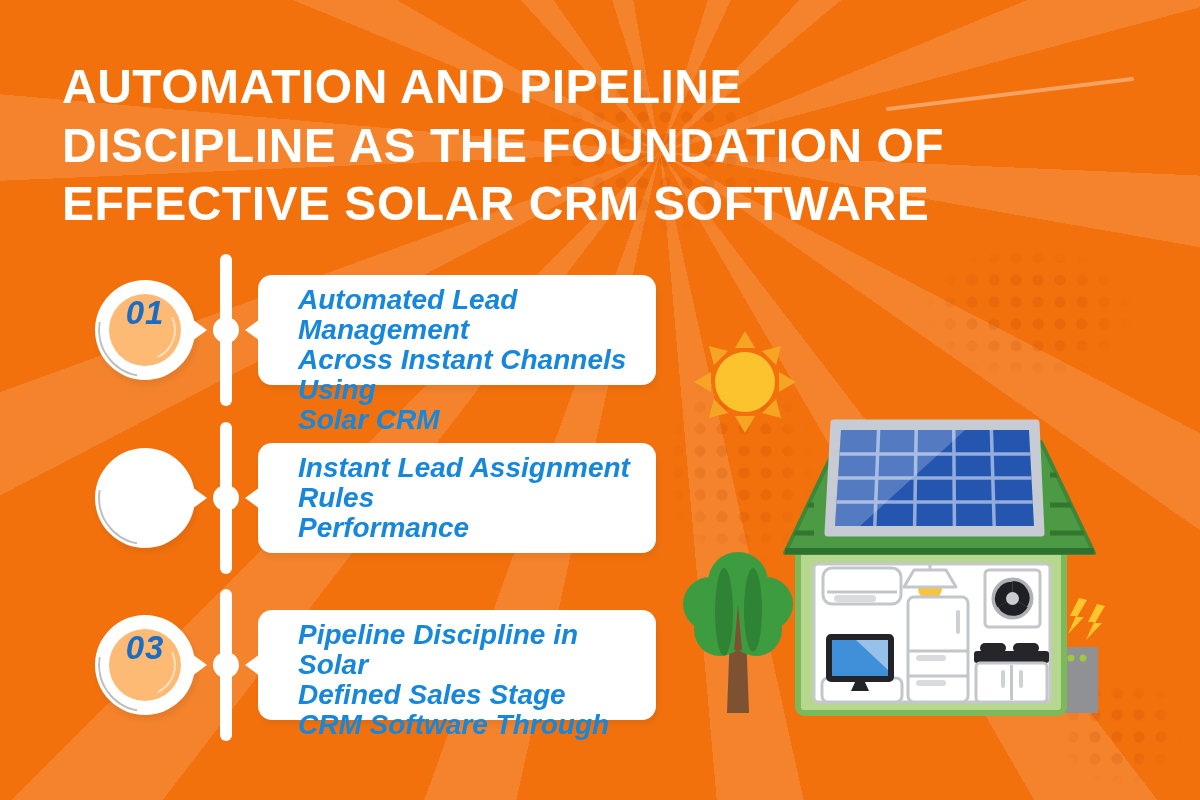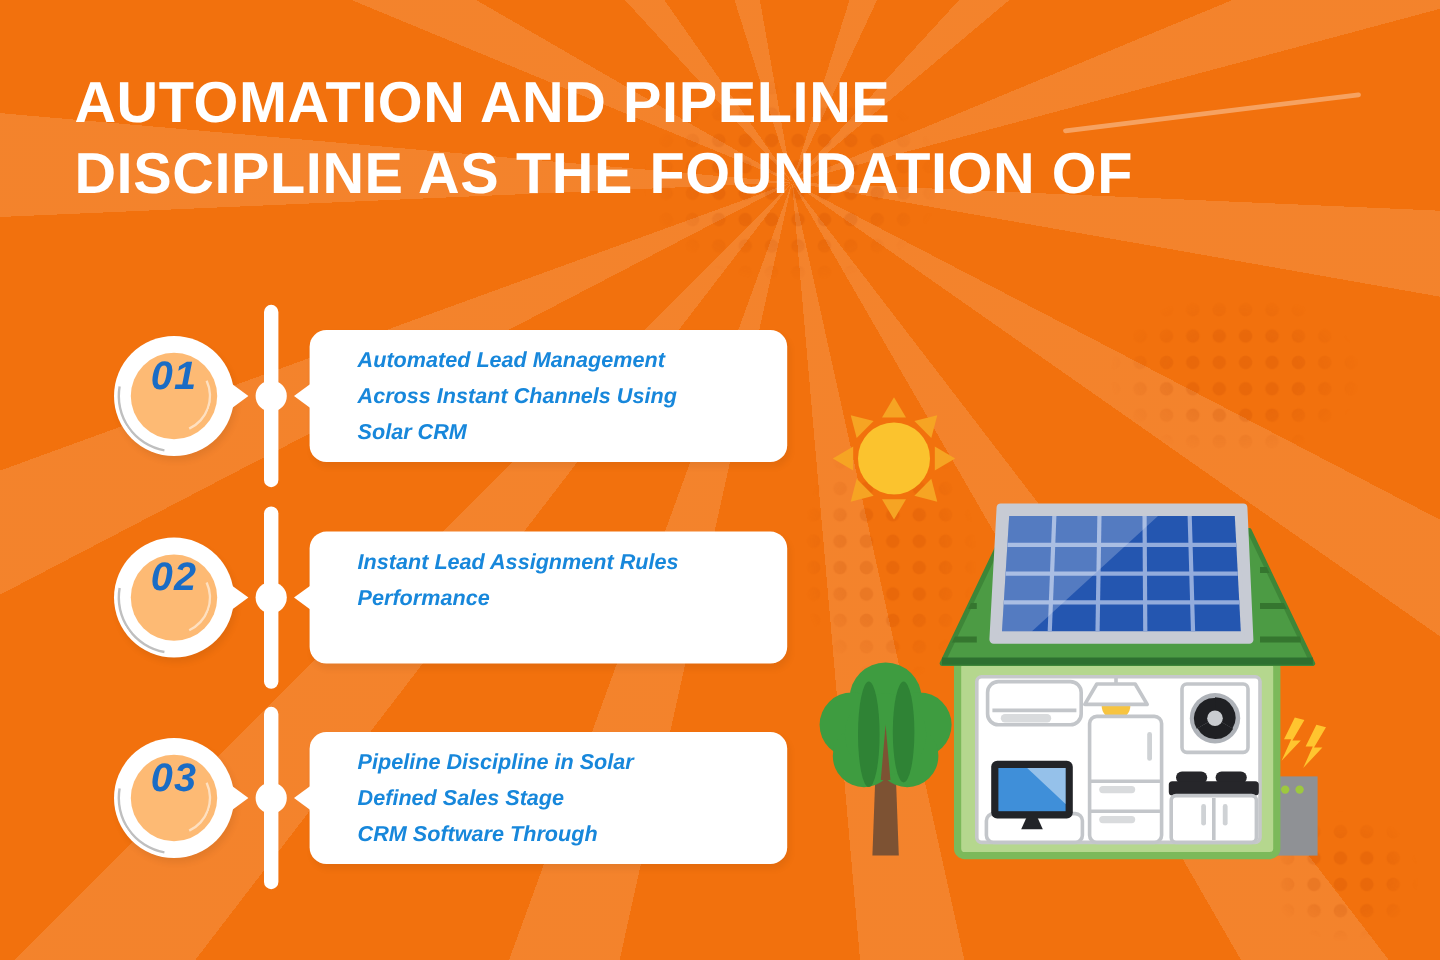--- a/index.html
+++ b/index.html
@@ -89,41 +89,42 @@
     background:#FFFFFF; border-radius:14px;
     box-shadow:2px 4px 6px rgba(0,0,0,0.06);
   }
   .card .notch {
     position:absolute; left:-13px; top:44px; width:0; height:0;
     border-top:11px solid transparent; border-bottom:11px solid transparent;
     border-right:15px solid #FFFFFF;
   }
   .card .txt {
     padding:10px 20px 0 40px;
-    color:#1787DB; font-size:18px; font-weight:bold; font-style:italic;
+    color:#1787DB; font-size:28px; font-weight:bold; font-style:italic;
     line-height:30px;
   }
   .card .txt span { display:block; }
 
   .illus { position:absolute; left:660px; top:320px; width:520px; height:480px; }
 </style>
 </head>
 <body>
 
 <div class="canvas">
   <div class="rays"></div>
   <div class="dots p1"></div>
   <div class="dots p2"></div>
   <div class="dots p3"></div>
   <div class="dots p4"></div>
   <div class="streak"></div>
 
   <h1 class="title">
     <span>AUTOMATION AND PIPELINE</span>
     <span>DISCIPLINE AS THE FOUNDATION OF</span>
+    <span>EFFECTIVE SOLAR CRM SOFTWARE</span>
   </h1>
 
   <div class="item i1">
     <div class="seg"></div>
     <div class="node-dot"></div>
     <div class="badge">
       <div class="tail"></div>
       <div class="arc-outer"></div>
       <div class="inner">
         <span class="num">01</span>
@@ -139,23 +140,20 @@
       </div>
     </div>
   </div>
 
   <div class="item i2">
     <div class="seg"></div>
     <div class="node-dot"></div>
     <div class="badge">
       <div class="tail"></div>
       <div class="arc-outer"></div>
-      <div class="inner">
-        <span class="num">02</span>
-      </div>
       <div class="arc-inner"></div>
     </div>
     <div class="card">
       <div class="notch"></div>
       <div class="txt">
         <span>Instant Lead Assignment Rules</span>
         <span>Performance</span>
       </div>
     </div>
   </div>

